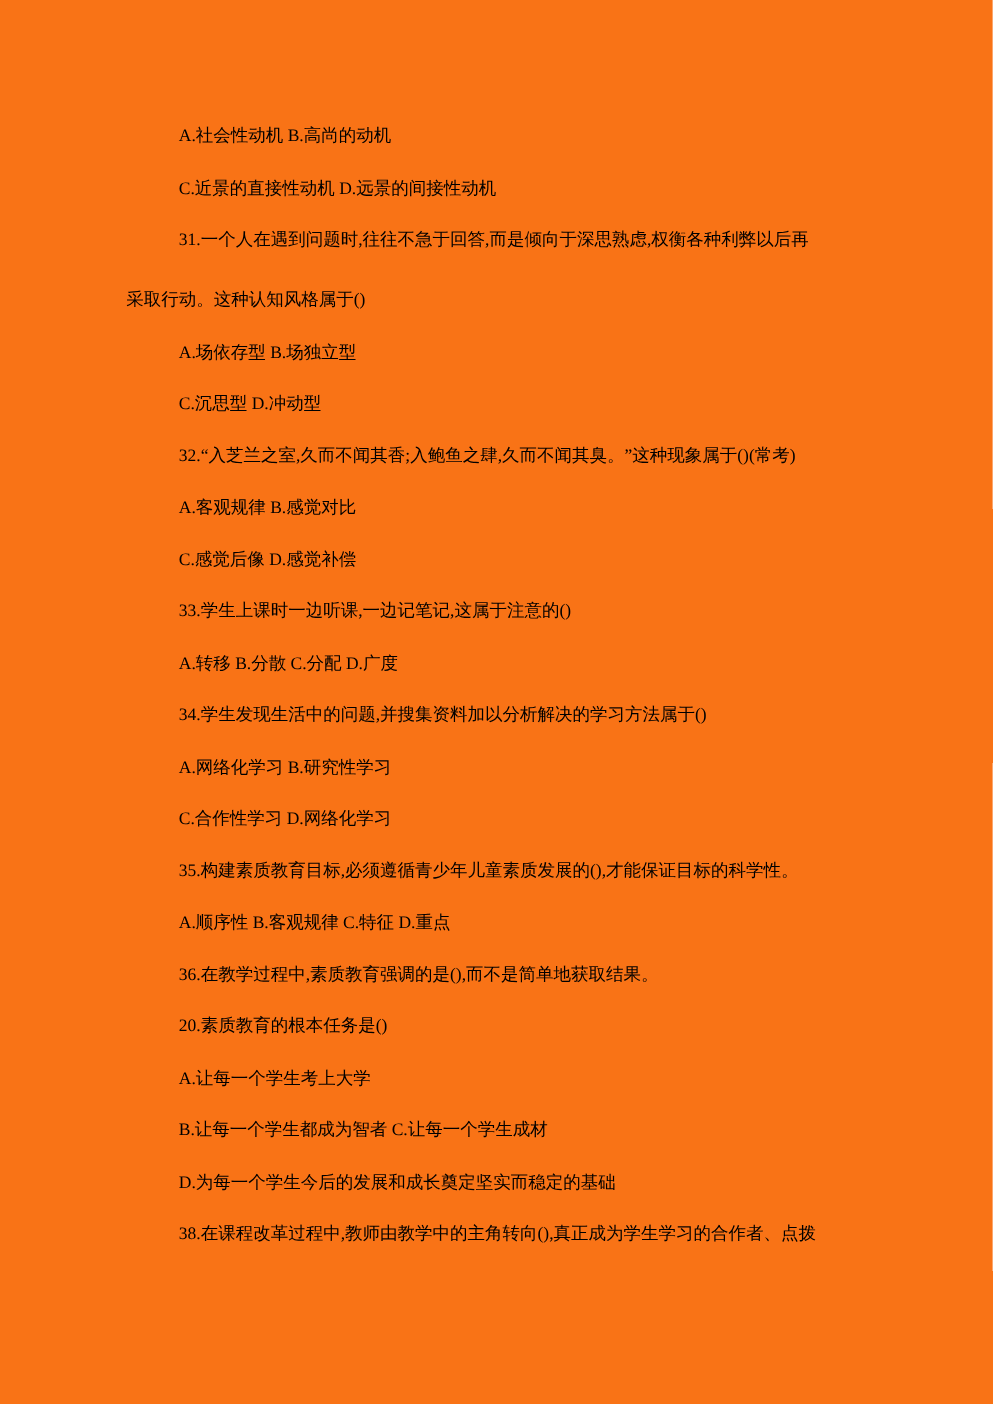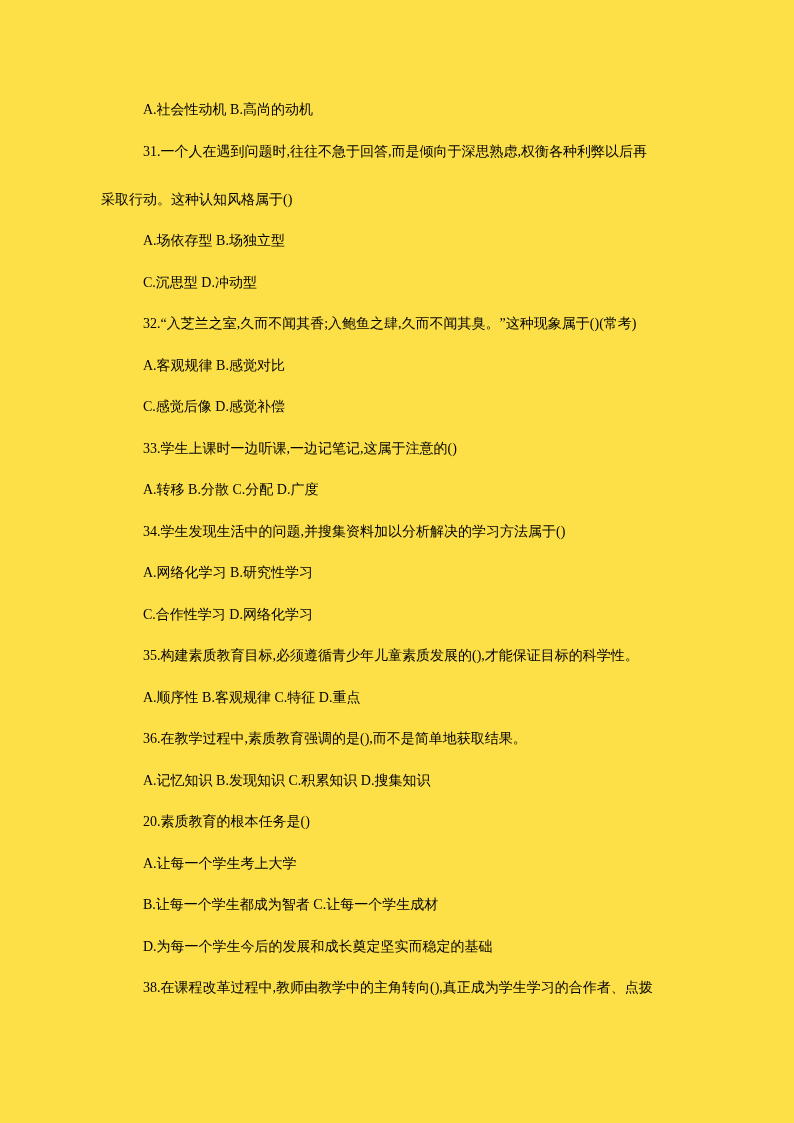--- a/index.html
+++ b/index.html
@@ -12,21 +12,21 @@
     background: #ffffff;
     color: #000000;
     font-family: "Liberation Serif", "DejaVu Serif", serif;
   }
   .page {
     box-sizing: border-box;
     width: 794px;
     height: 1123px;
     padding: 100px 90px 0 101px;
     overflow: hidden;
-    background: #fde047;
+    background: #f97316;
   }
   .ln {
     margin: 0 0 21.5px 0;
     font-size: 14px;
     line-height: 20px;
     white-space: nowrap;
     color: #000000;
   }
   
   .ind {
@@ -40,34 +40,34 @@
   
   .tight {
     margin-bottom: 0;
   }
 </style>
 </head>
 <body>
 
 <div class="page">
   <p class="ln ind">A.社会性动机 B.高尚的动机</p>
+  <p class="ln ind">C.近景的直接性动机 D.远景的间接性动机</p>
   <p class="ln ind tight">31.一个人在遇到问题时,往往不急于回答,而是倾向于深思熟虑,权衡各种利弊以后再</p>
   <p class="ln cont">采取行动。这种认知风格属于()</p>
   <p class="ln ind">A.场依存型 B.场独立型</p>
   <p class="ln ind">C.沉思型 D.冲动型</p>
   <p class="ln ind">32.“入芝兰之室,久而不闻其香;入鲍鱼之肆,久而不闻其臭。”这种现象属于()(常考)</p>
   <p class="ln ind">A.客观规律 B.感觉对比</p>
   <p class="ln ind">C.感觉后像 D.感觉补偿</p>
   <p class="ln ind">33.学生上课时一边听课,一边记笔记,这属于注意的()</p>
   <p class="ln ind">A.转移 B.分散 C.分配 D.广度</p>
   <p class="ln ind">34.学生发现生活中的问题,并搜集资料加以分析解决的学习方法属于()</p>
   <p class="ln ind">A.网络化学习 B.研究性学习</p>
   <p class="ln ind">C.合作性学习 D.网络化学习</p>
   <p class="ln ind">35.构建素质教育目标,必须遵循青少年儿童素质发展的(),才能保证目标的科学性。</p>
   <p class="ln ind">A.顺序性 B.客观规律 C.特征 D.重点</p>
   <p class="ln ind">36.在教学过程中,素质教育强调的是(),而不是简单地获取结果。</p>
-  <p class="ln ind">A.记忆知识 B.发现知识 C.积累知识 D.搜集知识</p>
   <p class="ln ind">20.素质教育的根本任务是()</p>
   <p class="ln ind">A.让每一个学生考上大学</p>
   <p class="ln ind">B.让每一个学生都成为智者 C.让每一个学生成材</p>
   <p class="ln ind">D.为每一个学生今后的发展和成长奠定坚实而稳定的基础</p>
   <p class="ln ind">38.在课程改革过程中,教师由教学中的主角转向(),真正成为学生学习的合作者、点拨</p>
 </div>
 
 </body></html>

